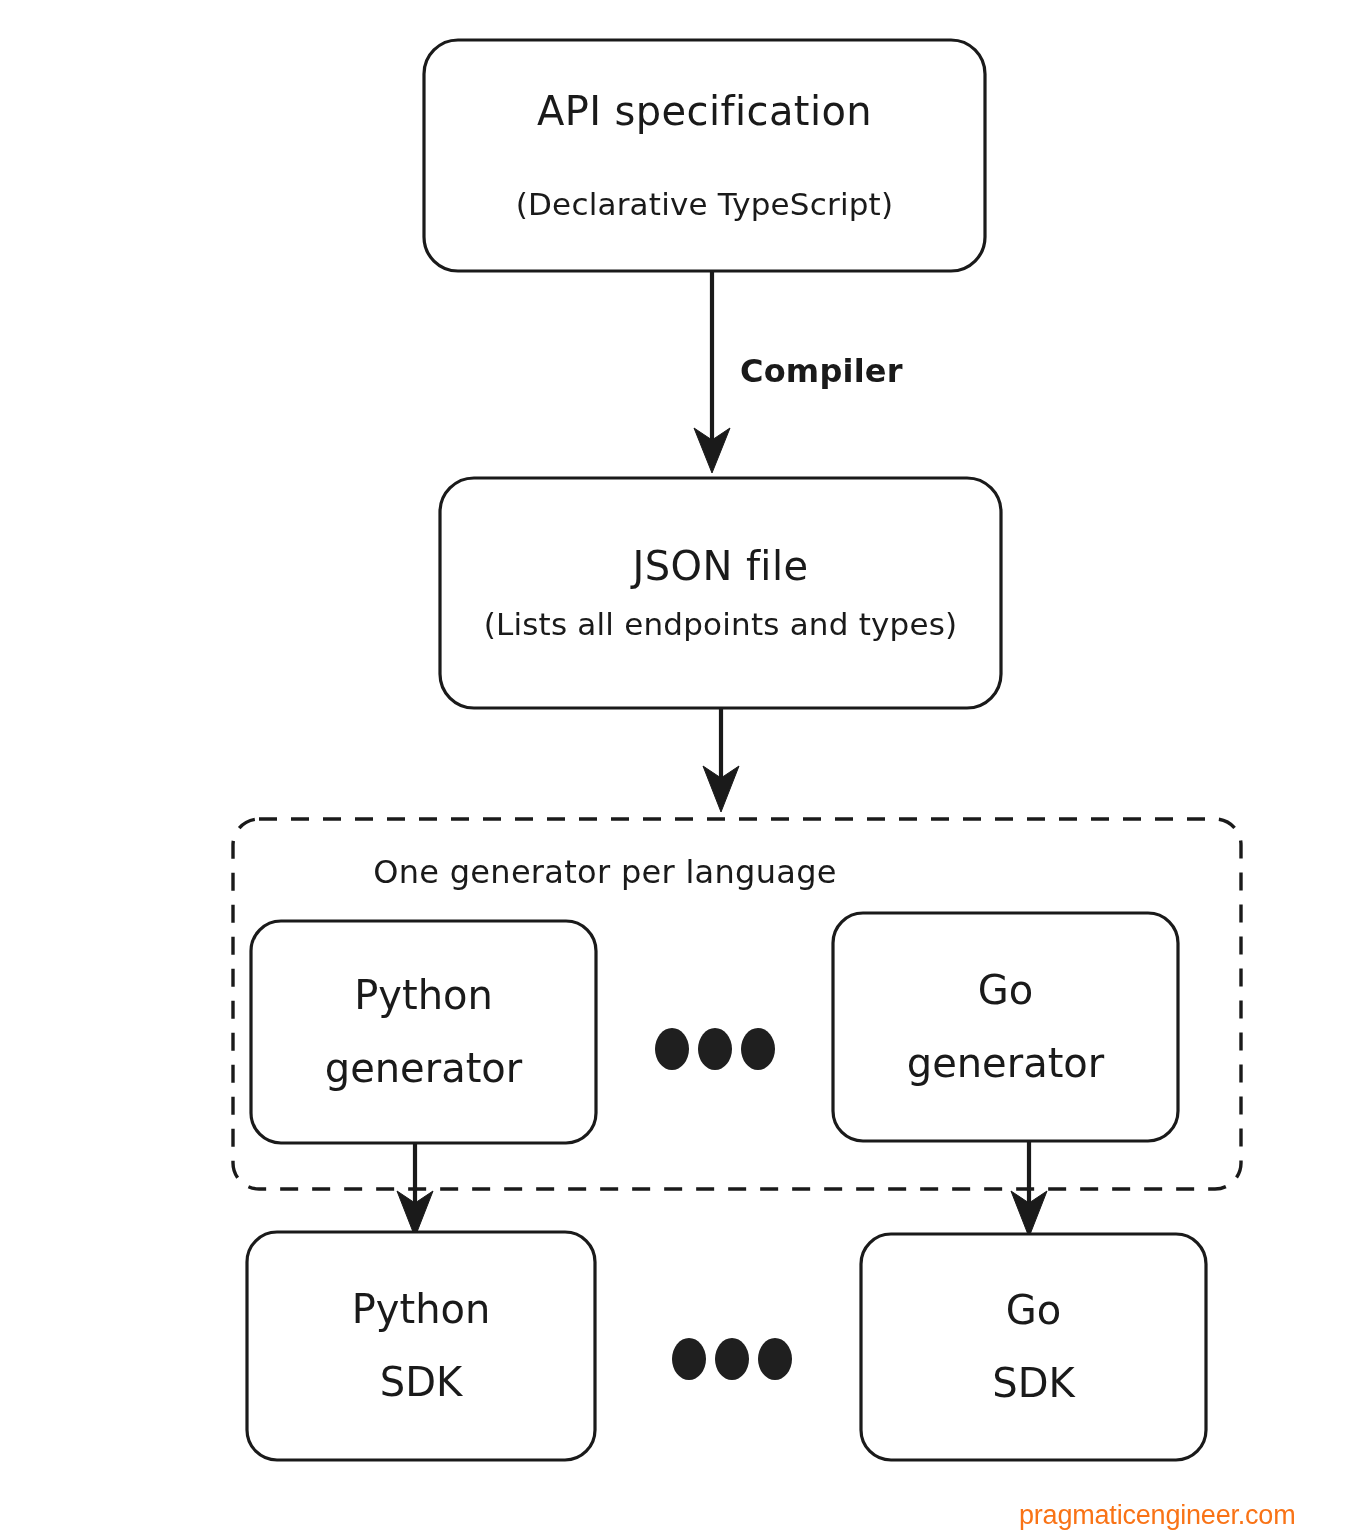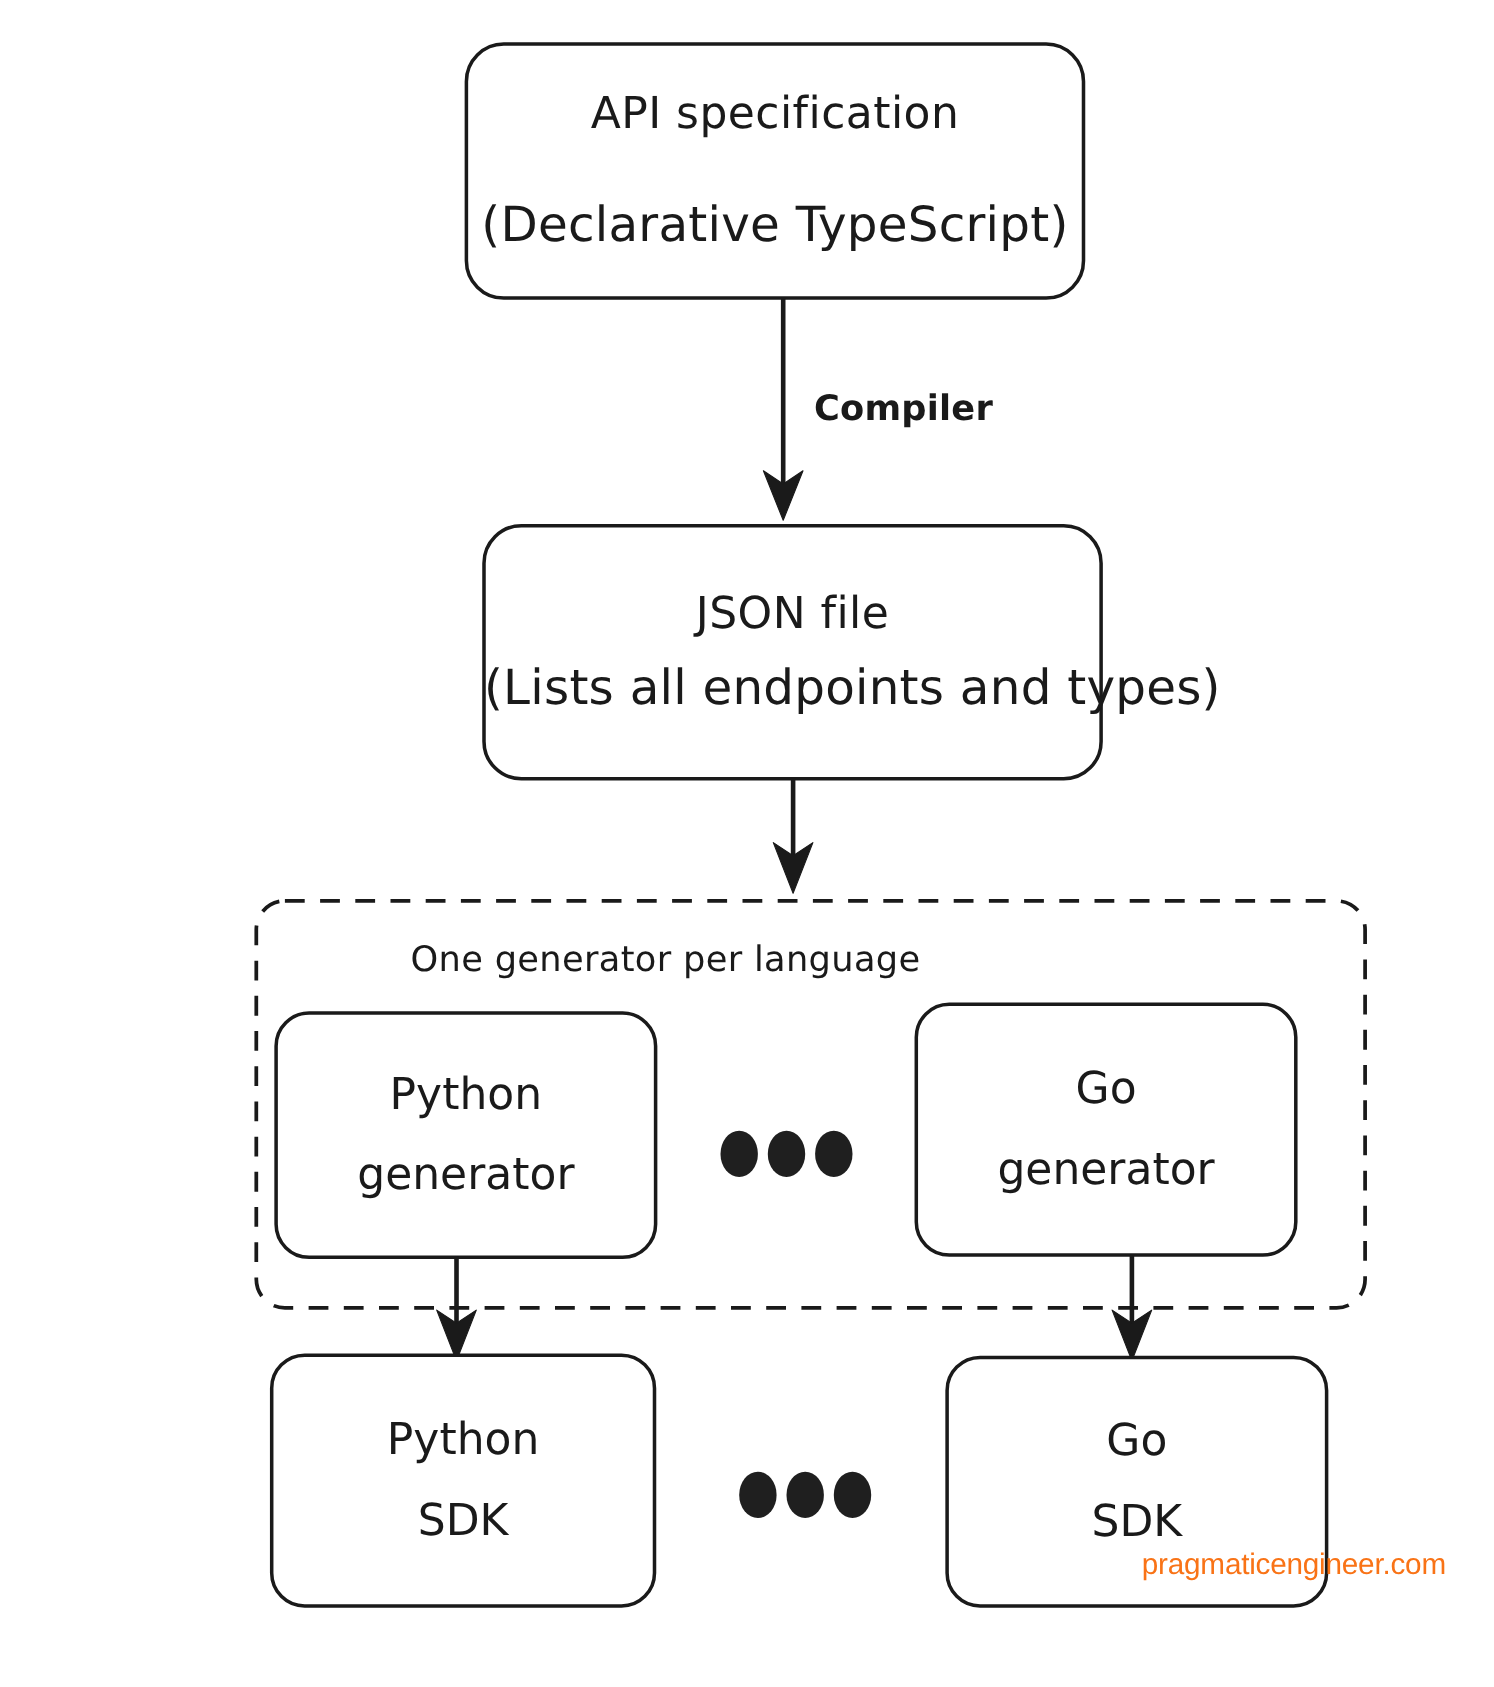--- a/index.html
+++ b/index.html
@@ -61,21 +61,21 @@
     line-height: 1.22;
     white-space: nowrap;
     user-select: none;
   }
   .node-title {
     font-size: 40px;
     font-weight: 400;
     letter-spacing: 0.4px;
   }
   .node-sub {
-    font-size: 44px;
+    font-size: 31px;
     font-weight: 400;
     letter-spacing: 0.2px;
   }
   .node-stack {
     font-size: 40px;
     line-height: 1.42;
     font-weight: 400;
   }
   .edge-label {
     font-size: 32px;
@@ -92,20 +92,21 @@
     color: #f97316;
     font-family: "Liberation Sans", sans-serif;
     font-size: 27px;
     letter-spacing: -0.2px;
     white-space: nowrap;
     user-select: none;
   }
   .center-block {
     display: flex;
     flex-direction: column;
+    align-items: center;
     justify-content: center;
     gap: 16px;
   }
 </style>
 </head>
 <body>
 
 <div id="canvas">
 
   <svg id="diagram-svg" viewBox="0 0 1358 1534">
@@ -172,15 +173,15 @@
   <div class="txt center-block node-stack" style="left:247px; top:1232px; width:348px; height:228px;">
     <div>Python</div>
     <div>SDK</div>
   </div>
 
   <div class="txt center-block node-stack" style="left:861px; top:1234px; width:345px; height:226px;">
     <div>Go</div>
     <div>SDK</div>
   </div>
 
-  <div class="watermark" style="left:1019px; top:1407px;margin-left:19px;">pragmaticengineer.com</div>
+  <div class="watermark" style="left:1019px; top:1500px;">pragmaticengineer.com</div>
 
 </div>
 
 </body></html>

